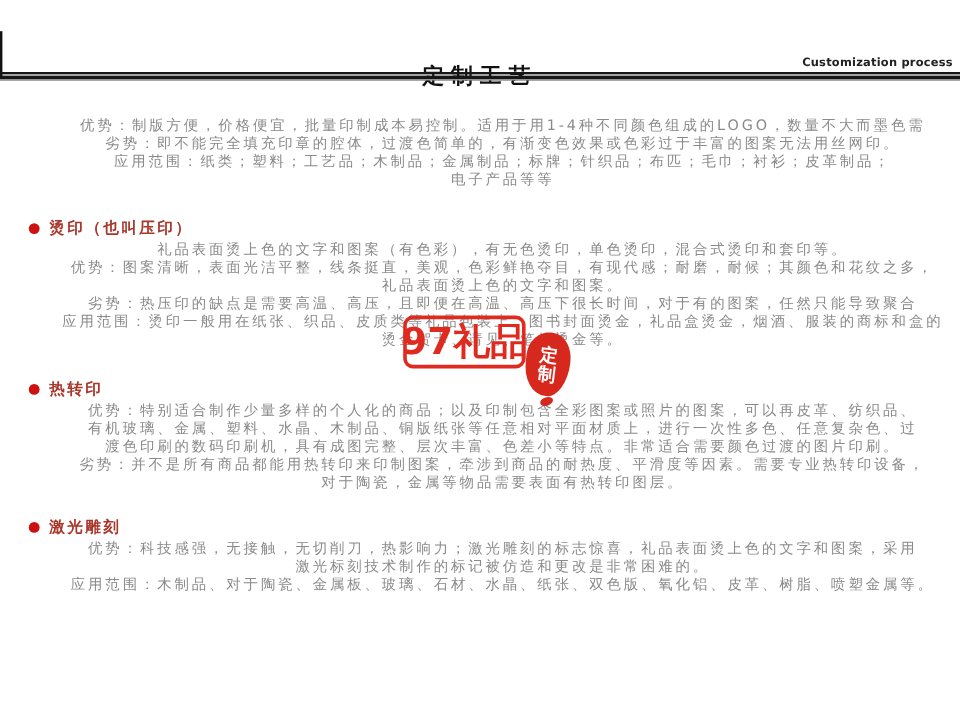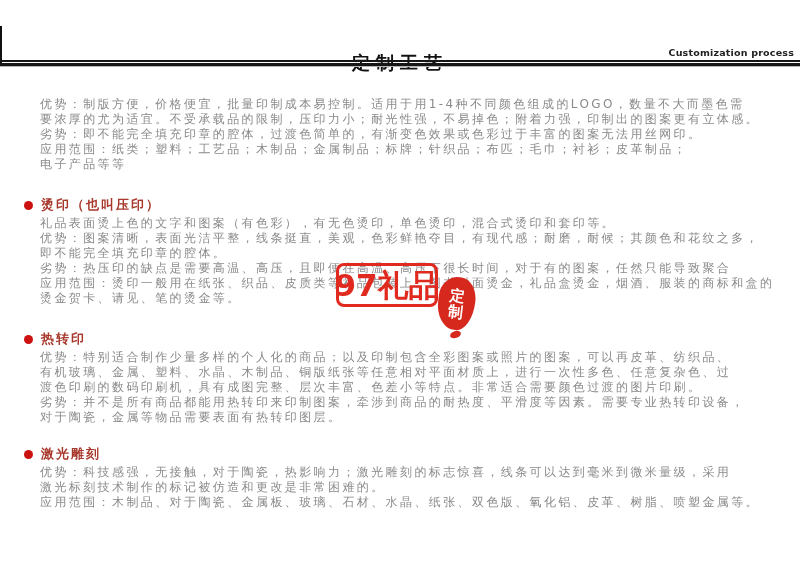--- a/index.html
+++ b/index.html
@@ -83,21 +83,21 @@
     background: #cc1111;
     margin-right: 8px;
     flex: 0 0 auto;
   }
   .section-title {
     font-size: 13px;
     font-weight: bold;
     color: #a8382c;
     letter-spacing: 2px;
   }
-  .section-body { margin-left: 16px; margin-top: 2px; }
+  .section-body { margin-left: 16px; margin-top: 2px; text-align: center; }
   .body-line {
     font-size: 12px;
     line-height: 15px;
     color: #8a8a8a;
     letter-spacing: 2.4px;
     white-space: nowrap;
   }
 
   
   .wm-box {
@@ -163,36 +163,35 @@
   <div class="page-title">定制工艺</div>
   <div class="page-subtitle">Customization process</div>
   <div class="rule-top"></div>
   <div class="rule-bottom"></div>
 
   <div class="content">
 
     <div class="section">
       <div class="section-body">
         <div class="body-line">优势：制版方便，价格便宜，批量印制成本易控制。适用于用1-4种不同颜色组成的LOGO，数量不大而墨色需</div>
-        <div class="body-line">要浓厚的尤为适宜。不受承载品的限制，压印力小；耐光性强，不易掉色；附着力强，印制出的图案更有立体感。</div>
         <div class="body-line">劣势：即不能完全填充印章的腔体，过渡色简单的，有渐变色效果或色彩过于丰富的图案无法用丝网印。</div>
         <div class="body-line">应用范围：纸类；塑料；工艺品；木制品；金属制品；标牌；针织品；布匹；毛巾；衬衫；皮革制品；</div>
         <div class="body-line">电子产品等等</div>
       </div>
     </div>
 
     <div class="section">
       <div class="section-header">
         <span class="bullet"></span>
         <span class="section-title">烫印（也叫压印）</span>
       </div>
       <div class="section-body">
         <div class="body-line">礼品表面烫上色的文字和图案（有色彩），有无色烫印，单色烫印，混合式烫印和套印等。</div>
         <div class="body-line">优势：图案清晰，表面光洁平整，线条挺直，美观，色彩鲜艳夺目，有现代感；耐磨，耐候；其颜色和花纹之多，</div>
-        <div class="body-line">即不能完全填充印章的腔体。</div>
+        <div class="body-line">礼品表面烫上色的文字和图案。</div>
         <div class="body-line">劣势：热压印的缺点是需要高温、高压，且即便在高温、高压下很长时间，对于有的图案，任然只能导致聚合</div>
         <div class="body-line">应用范围：烫印一般用在纸张、织品、皮质类等礼品包装上。图书封面烫金，礼品盒烫金，烟酒、服装的商标和盒的</div>
         <div class="body-line">烫金贺卡、请见、笔的烫金等。</div>
       </div>
     </div>
 
     <div class="section">
       <div class="section-header">
         <span class="bullet"></span>
         <span class="section-title">热转印</span>
@@ -205,21 +204,21 @@
         <div class="body-line">对于陶瓷，金属等物品需要表面有热转印图层。</div>
       </div>
     </div>
 
     <div class="section section-last">
       <div class="section-header">
         <span class="bullet"></span>
         <span class="section-title">激光雕刻</span>
       </div>
       <div class="section-body">
-        <div class="body-line">优势：科技感强，无接触，对于陶瓷，热影响力；激光雕刻的标志惊喜，线条可以达到毫米到微米量级，采用</div>
+        <div class="body-line">优势：科技感强，无接触，无切削刀，热影响力；激光雕刻的标志惊喜，礼品表面烫上色的文字和图案，采用</div>
         <div class="body-line">激光标刻技术制作的标记被仿造和更改是非常困难的。</div>
         <div class="body-line">应用范围：木制品、对于陶瓷、金属板、玻璃、石材、水晶、纸张、双色版、氧化铝、皮革、树脂、喷塑金属等。</div>
       </div>
     </div>
 
   </div>
 
   <div class="wm-box">
     <span class="wm-text">97礼品</span>
   </div>

